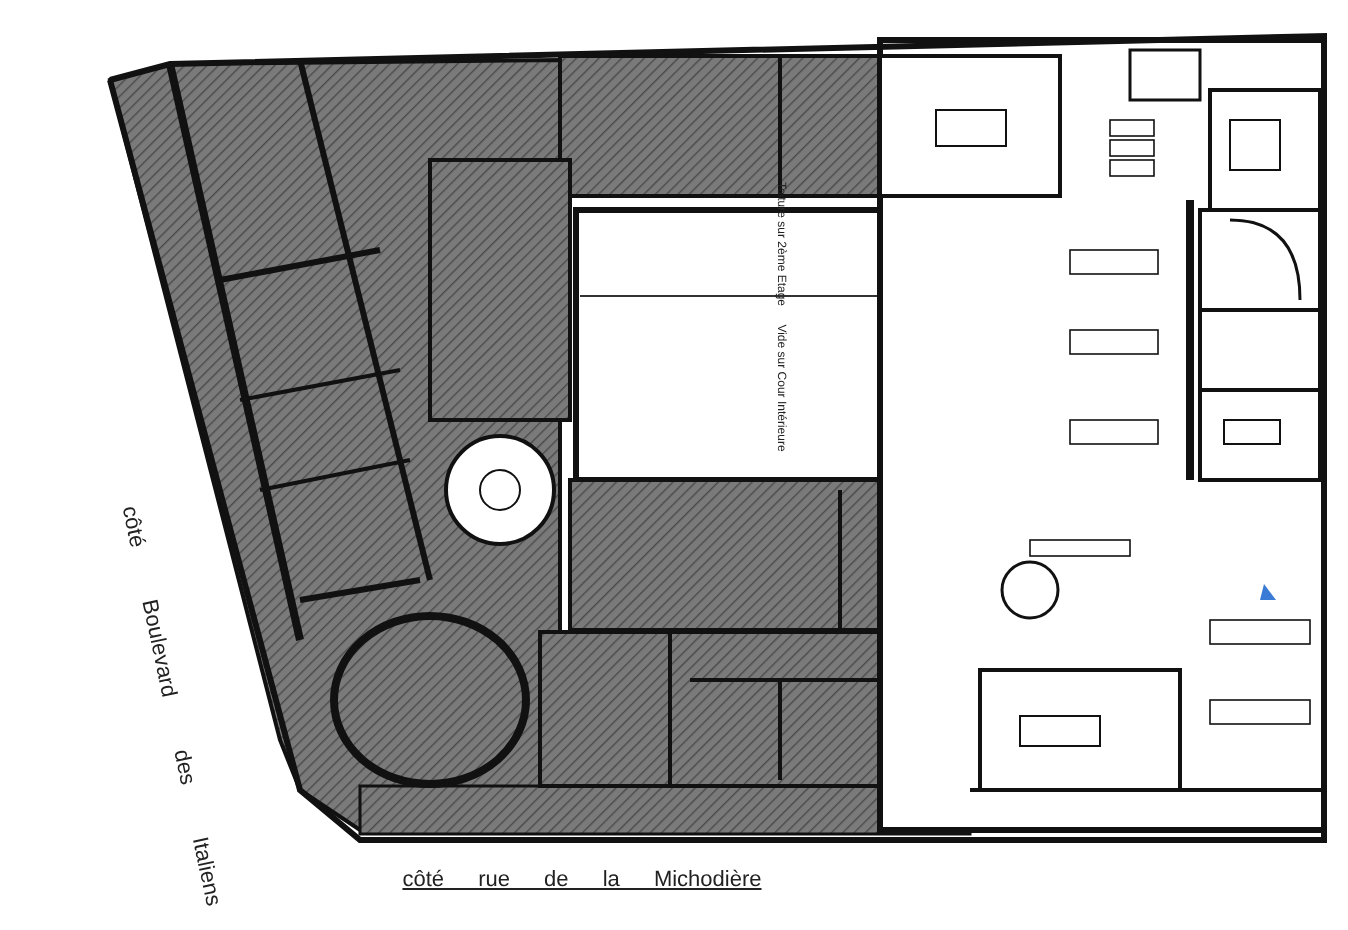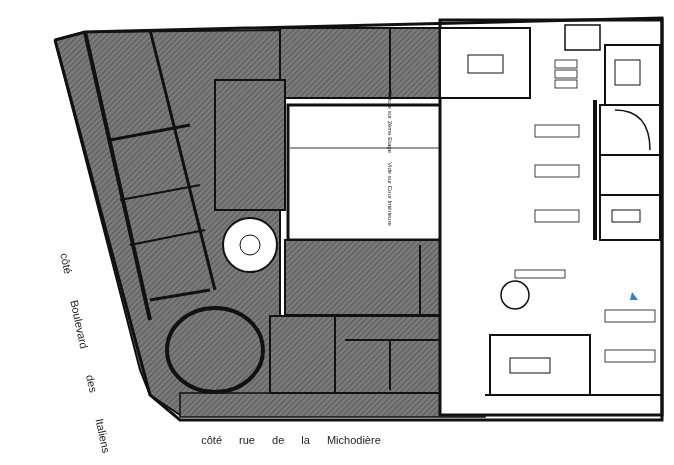--- a/index.html
+++ b/index.html
@@ -1,19 +1,19 @@
 <!DOCTYPE html>
 <html><head>
 <meta charset="utf-8">
 <style>
   html, body { margin:0; padding:0; background:#ffffff; }
   body { width:674px; height:465px; position:relative; overflow:hidden; font-family:"Liberation Sans", sans-serif; }
   #plan { position:absolute; left:0; top:0; width:674px; height:465px; }
   .street { position:absolute; font-size:11px; color:#222; white-space:nowrap; }
-  .street-bottom { left:0; top:434px; width:582px; text-align:center; word-spacing:14px; }
+  .street-bottom { left:0; top:434px; width:582px; text-align:center; word-spacing:14px;text-decoration:underline; }
   .street-left { left:70px; top:252px; transform-origin:0 0; transform:rotate(78deg); word-spacing:24px; }
   .center-label { position:absolute; font-size:6px; color:#222; transform:rotate(90deg); text-align:center; line-height:8px; }
 </style>
 </head>
 <body>
 
 <svg id="plan" viewBox="0 0 674 465" xmlns="http://www.w3.org/2000/svg">
   <defs>
     <pattern id="hatch" patternUnits="userSpaceOnUse" width="4" height="4" patternTransform="rotate(45)">
       <rect width="4" height="4" fill="#7a7a7a"></rect>

